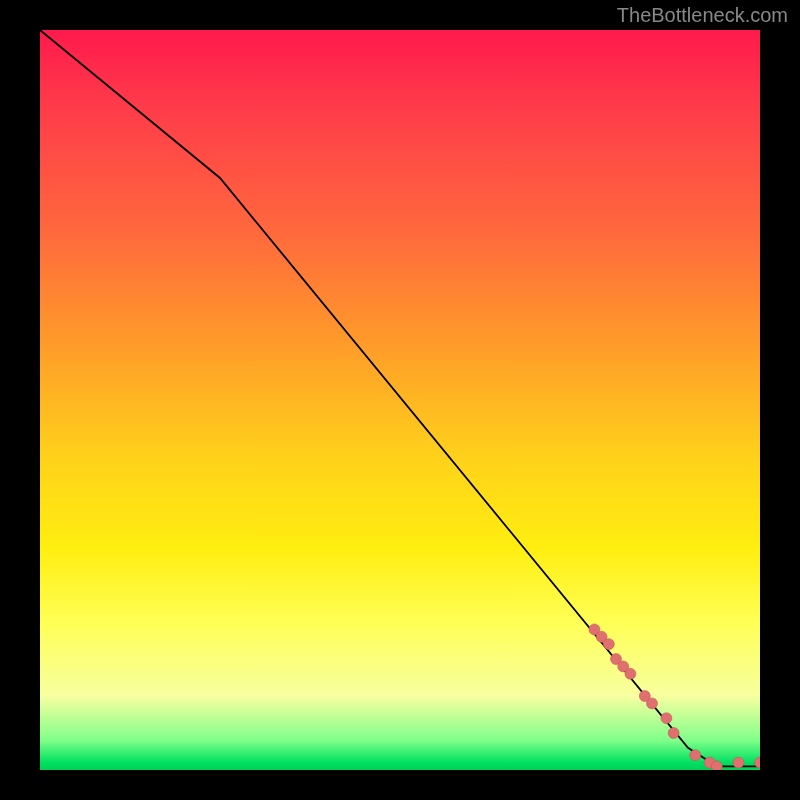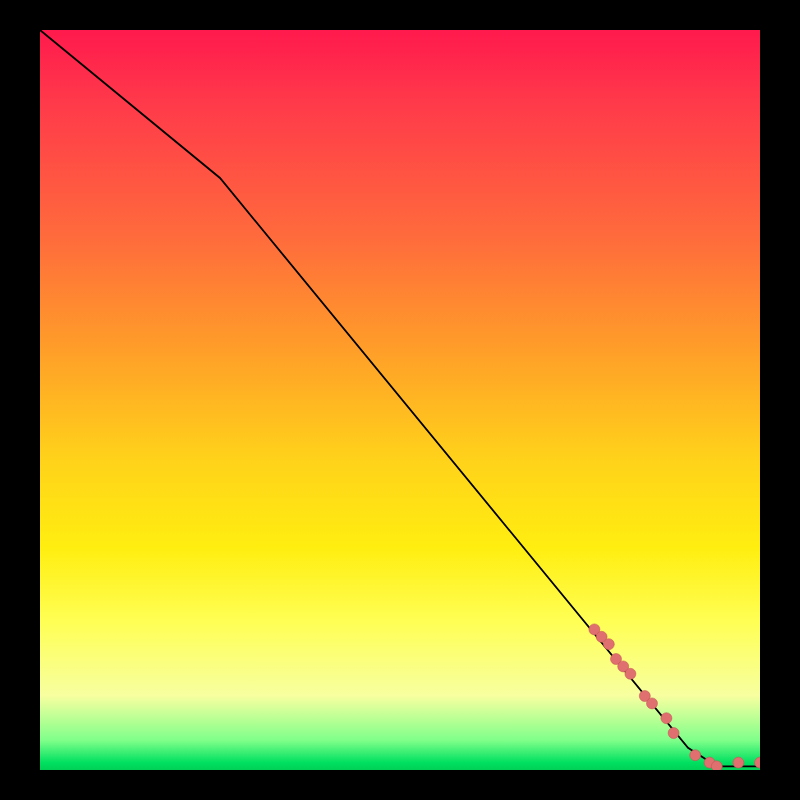--- a/index.html
+++ b/index.html
@@ -62,20 +62,21 @@
   .line {
     fill: none;
     stroke: #000;
     stroke-width: 1.8;
   }
 </style>
 </head>
 <body>
 
 <div class="frame">
+  <div class="watermark">TheBottleneck.com</div>
 
   <div class="plot-area">
     <svg class="overlay" viewBox="0 0 720 740" preserveAspectRatio="none">
       <path id="curve-path" class="line" d="M0.0 0.0 L180.0 148.0 L648.0 717.8 L676.8 736.3 L720.0 736.3"></path>
       <g id="marker-group">
           <circle cx="554.4" cy="599.4" r="5.5" class="marker"></circle>
           <circle cx="561.6" cy="606.8" r="5.5" class="marker"></circle>
           <circle cx="568.8" cy="614.2" r="5.5" class="marker"></circle>
           <circle cx="576.0" cy="629.0" r="5.5" class="marker"></circle>
           <circle cx="583.2" cy="636.4" r="5.5" class="marker"></circle>

